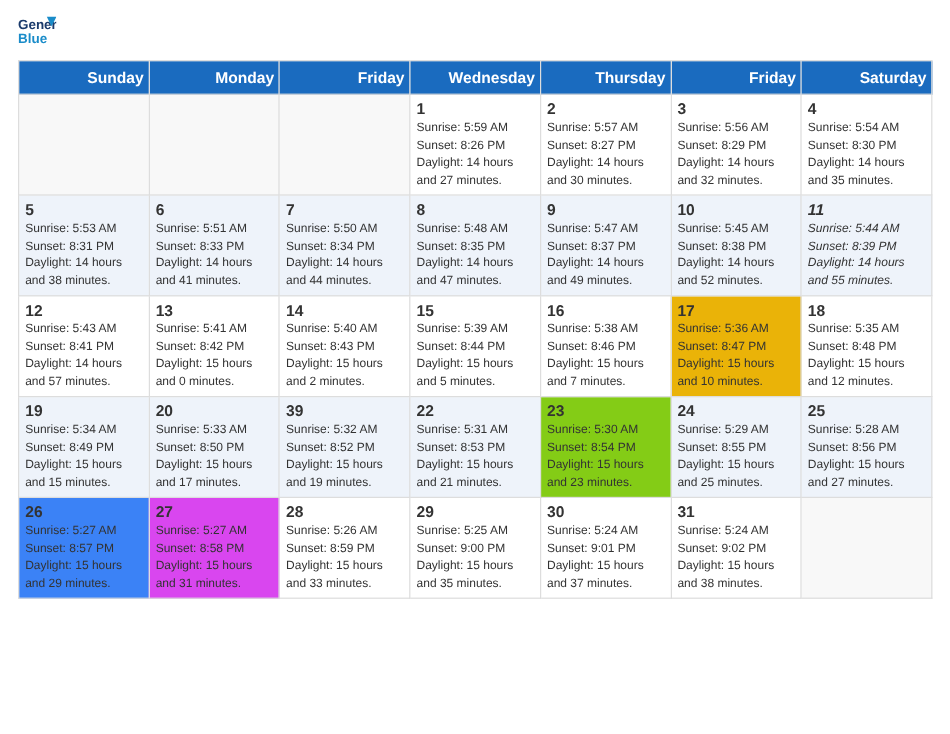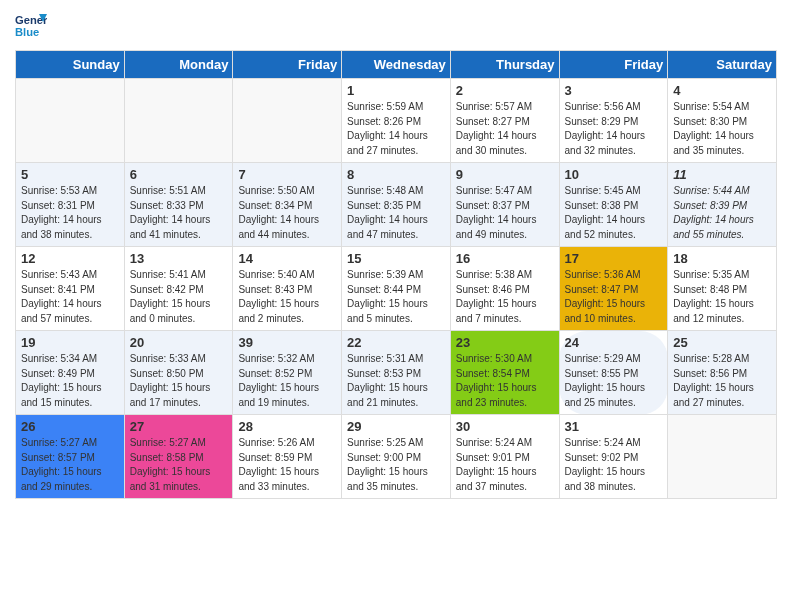--- a/index.html
+++ b/index.html
@@ -206,35 +206,35 @@
           <div class="day-info">Sunrise: 5:32 AM<br>Sunset: 8:52 PM<br>Daylight: 15 hours<br>and 19 minutes.</div>
         </td>
         <td style="background: rgb(238, 243, 250);">
           <span class="day-number">22</span>
           <div class="day-info">Sunrise: 5:31 AM<br>Sunset: 8:53 PM<br>Daylight: 15 hours<br>and 21 minutes.</div>
         </td>
         <td style="background: #84cc16;">
           <span class="day-number">23</span>
           <div class="day-info">Sunrise: 5:30 AM<br>Sunset: 8:54 PM<br>Daylight: 15 hours<br>and 23 minutes.</div>
         </td>
-        <td style="background: rgb(238, 243, 250); border-radius: 28px;">
+        <td style="background: rgb(238, 243, 250);">
           <span class="day-number">24</span>
           <div class="day-info">Sunrise: 5:29 AM<br>Sunset: 8:55 PM<br>Daylight: 15 hours<br>and 25 minutes.</div>
         </td>
         <td style="background: rgb(238, 243, 250);">
           <span class="day-number">25</span>
           <div class="day-info">Sunrise: 5:28 AM<br>Sunset: 8:56 PM<br>Daylight: 15 hours<br>and 27 minutes.</div>
         </td>
       </tr>
       <tr>
         <td style="background: #3b82f6;">
           <span class="day-number">26</span>
           <div class="day-info">Sunrise: 5:27 AM<br>Sunset: 8:57 PM<br>Daylight: 15 hours<br>and 29 minutes.</div>
         </td>
-        <td style="background: #ec4899;">
+        <td style="background: #d946ef;">
           <span class="day-number">27</span>
           <div class="day-info">Sunrise: 5:27 AM<br>Sunset: 8:58 PM<br>Daylight: 15 hours<br>and 31 minutes.</div>
         </td>
         <td style="background: rgb(255, 255, 255);">
           <span class="day-number">28</span>
           <div class="day-info">Sunrise: 5:26 AM<br>Sunset: 8:59 PM<br>Daylight: 15 hours<br>and 33 minutes.</div>
         </td>
         <td style="background: rgb(255, 255, 255); margin-left: 25px;">
           <span class="day-number">29</span>
           <div class="day-info">Sunrise: 5:25 AM<br>Sunset: 9:00 PM<br>Daylight: 15 hours<br>and 35 minutes.</div>

